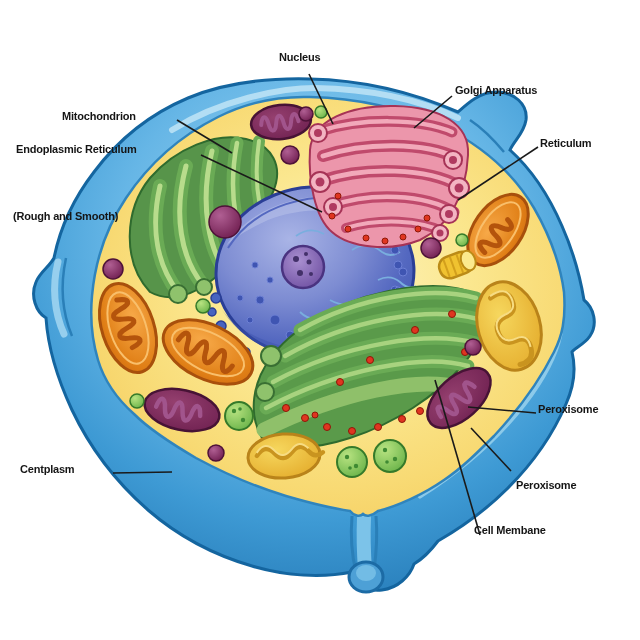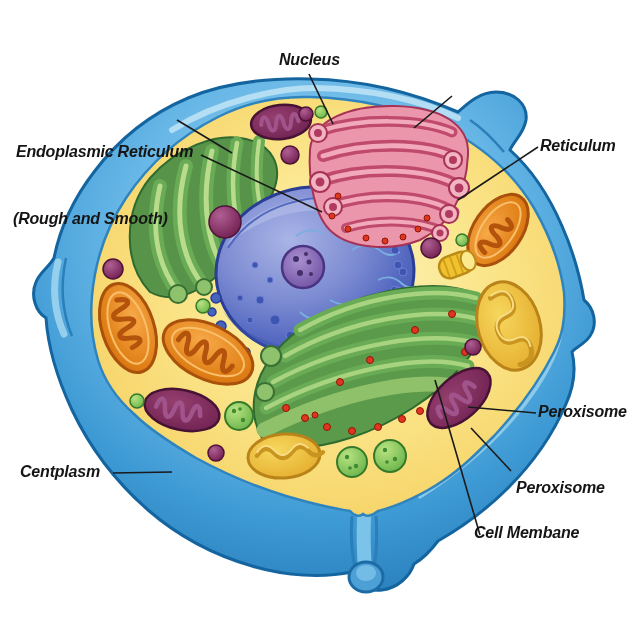--- a/index.html
+++ b/index.html
@@ -1,20 +1,20 @@
 <!DOCTYPE html>
 <html><head>
 <meta charset="utf-8">
 <style>
   html,body{margin:0;padding:0;background:#ffffff;}
   .stage{position:relative;width:640px;height:640px;background:#ffffff;overflow:hidden;
          font-family:"Liberation Sans",sans-serif;}
   .stage svg{position:absolute;left:0;top:0;}
-  .lbl{position:absolute;font-weight:bold;font-size:16px;letter-spacing:-0.2px;
-       color:#151515;white-space:nowrap;line-height:1.1;font-style:italic;}
+  .lbl{position:absolute;font-weight:bold;font-size:11px;letter-spacing:-0.2px;
+       color:#151515;white-space:nowrap;line-height:1.1;}
 </style>
 </head>
 <body>
 
 <div class="stage">
 
 <svg width="640" height="640" viewBox="0 0 640 640">
   <defs>
     <radialGradient id="gMem" cx="0.5" cy="0.32" r="0.78">
       <stop offset="0" stop-color="#a6daf4"></stop>
@@ -352,21 +352,23 @@
     <line x1="177" y1="120" x2="232" y2="153"></line>
     <line x1="201" y1="155" x2="322" y2="212"></line>
     <line x1="113" y1="473" x2="172" y2="472"></line>
     <line x1="536" y1="413" x2="468" y2="407"></line>
     <line x1="511" y1="471" x2="471" y2="428"></line>
     <line x1="480" y1="535" x2="435" y2="380"></line>
   </g>
 </svg>
 
 <div class="lbl" style="left:279px;top:51px;">Nucleus</div>
+<div class="lbl" style="left:455px;top:84px;">Golgi Apparatus</div>
 <div class="lbl" style="left:540px;top:137px;">Reticulum</div>
+<div class="lbl" style="left:62px;top:110px;">Mitochondrion</div>
 <div class="lbl" style="left:16px;top:143px;">Endoplasmic Reticulum</div>
 <div class="lbl" style="left:13px;top:166px;margin-top:44px;">(Rough and Smooth)</div>
 <div class="lbl" style="left:20px;top:463px;">Centplasm</div>
 <div class="lbl" style="left:538px;top:403px;">Peroxisome</div>
 <div class="lbl" style="left:516px;top:479px;">Peroxisome</div>
 <div class="lbl" style="left:474px;top:524px;">Cell Membane</div>
 
 </div>
 
 </body></html>

